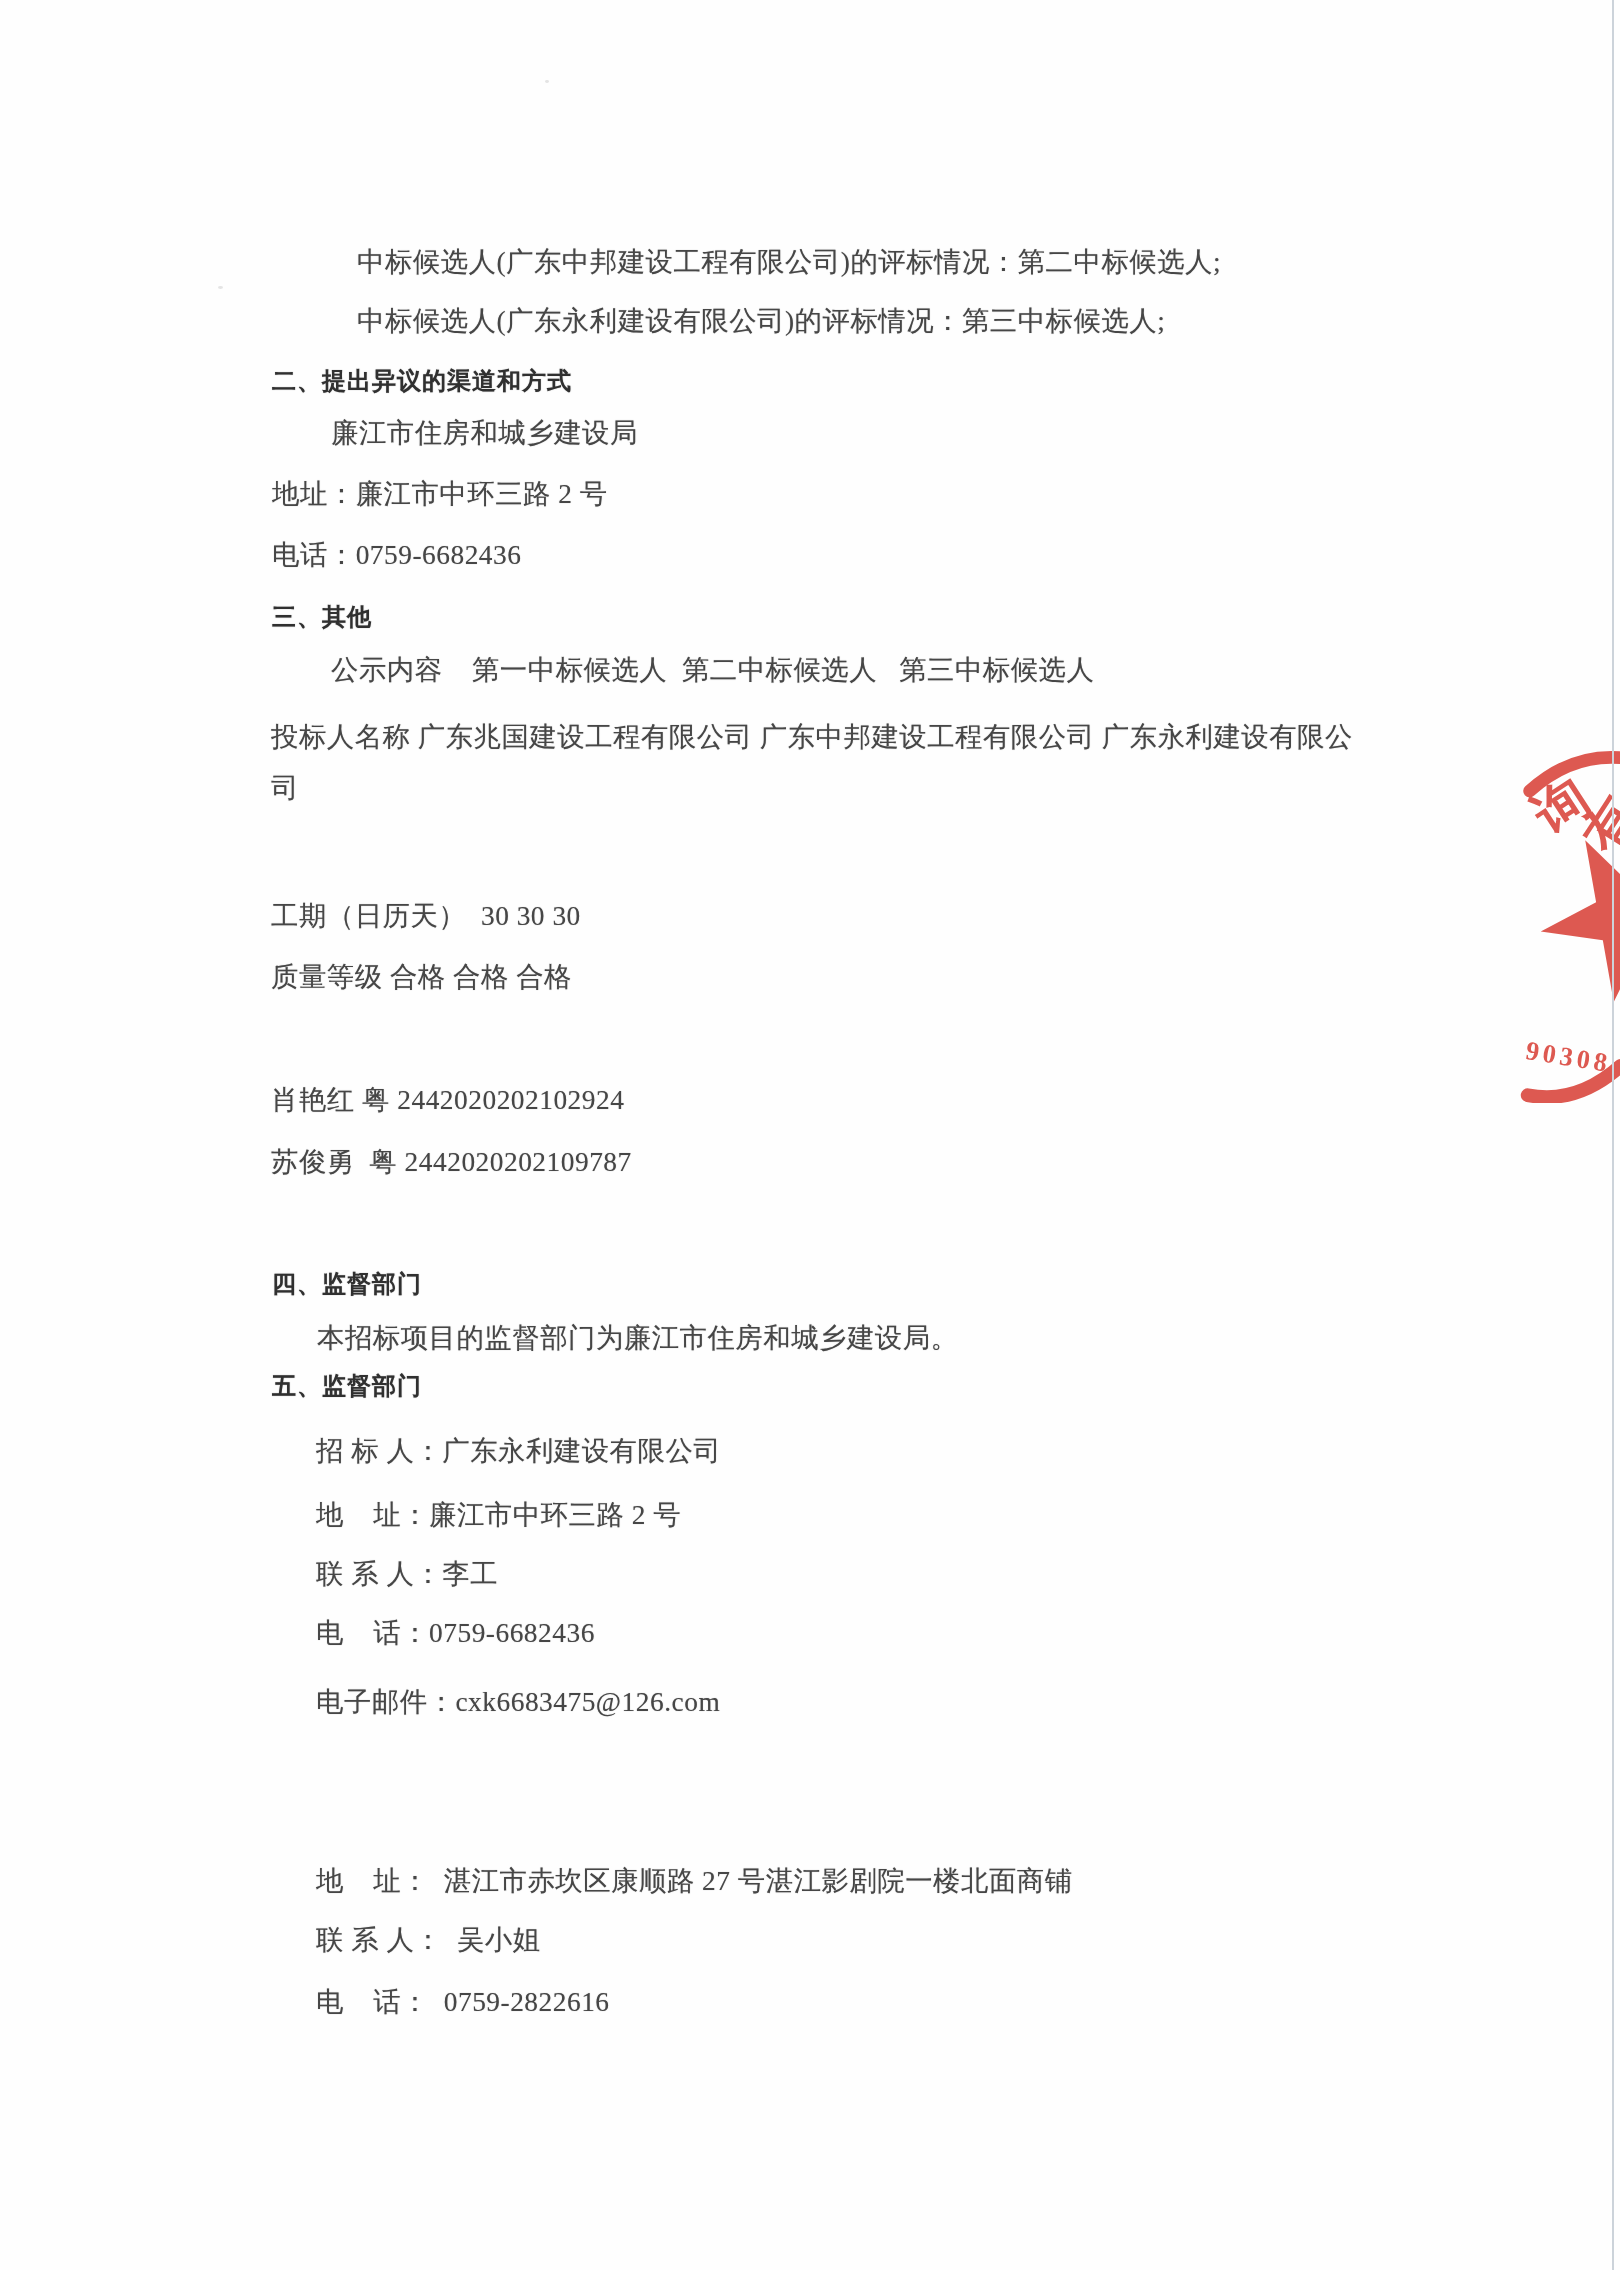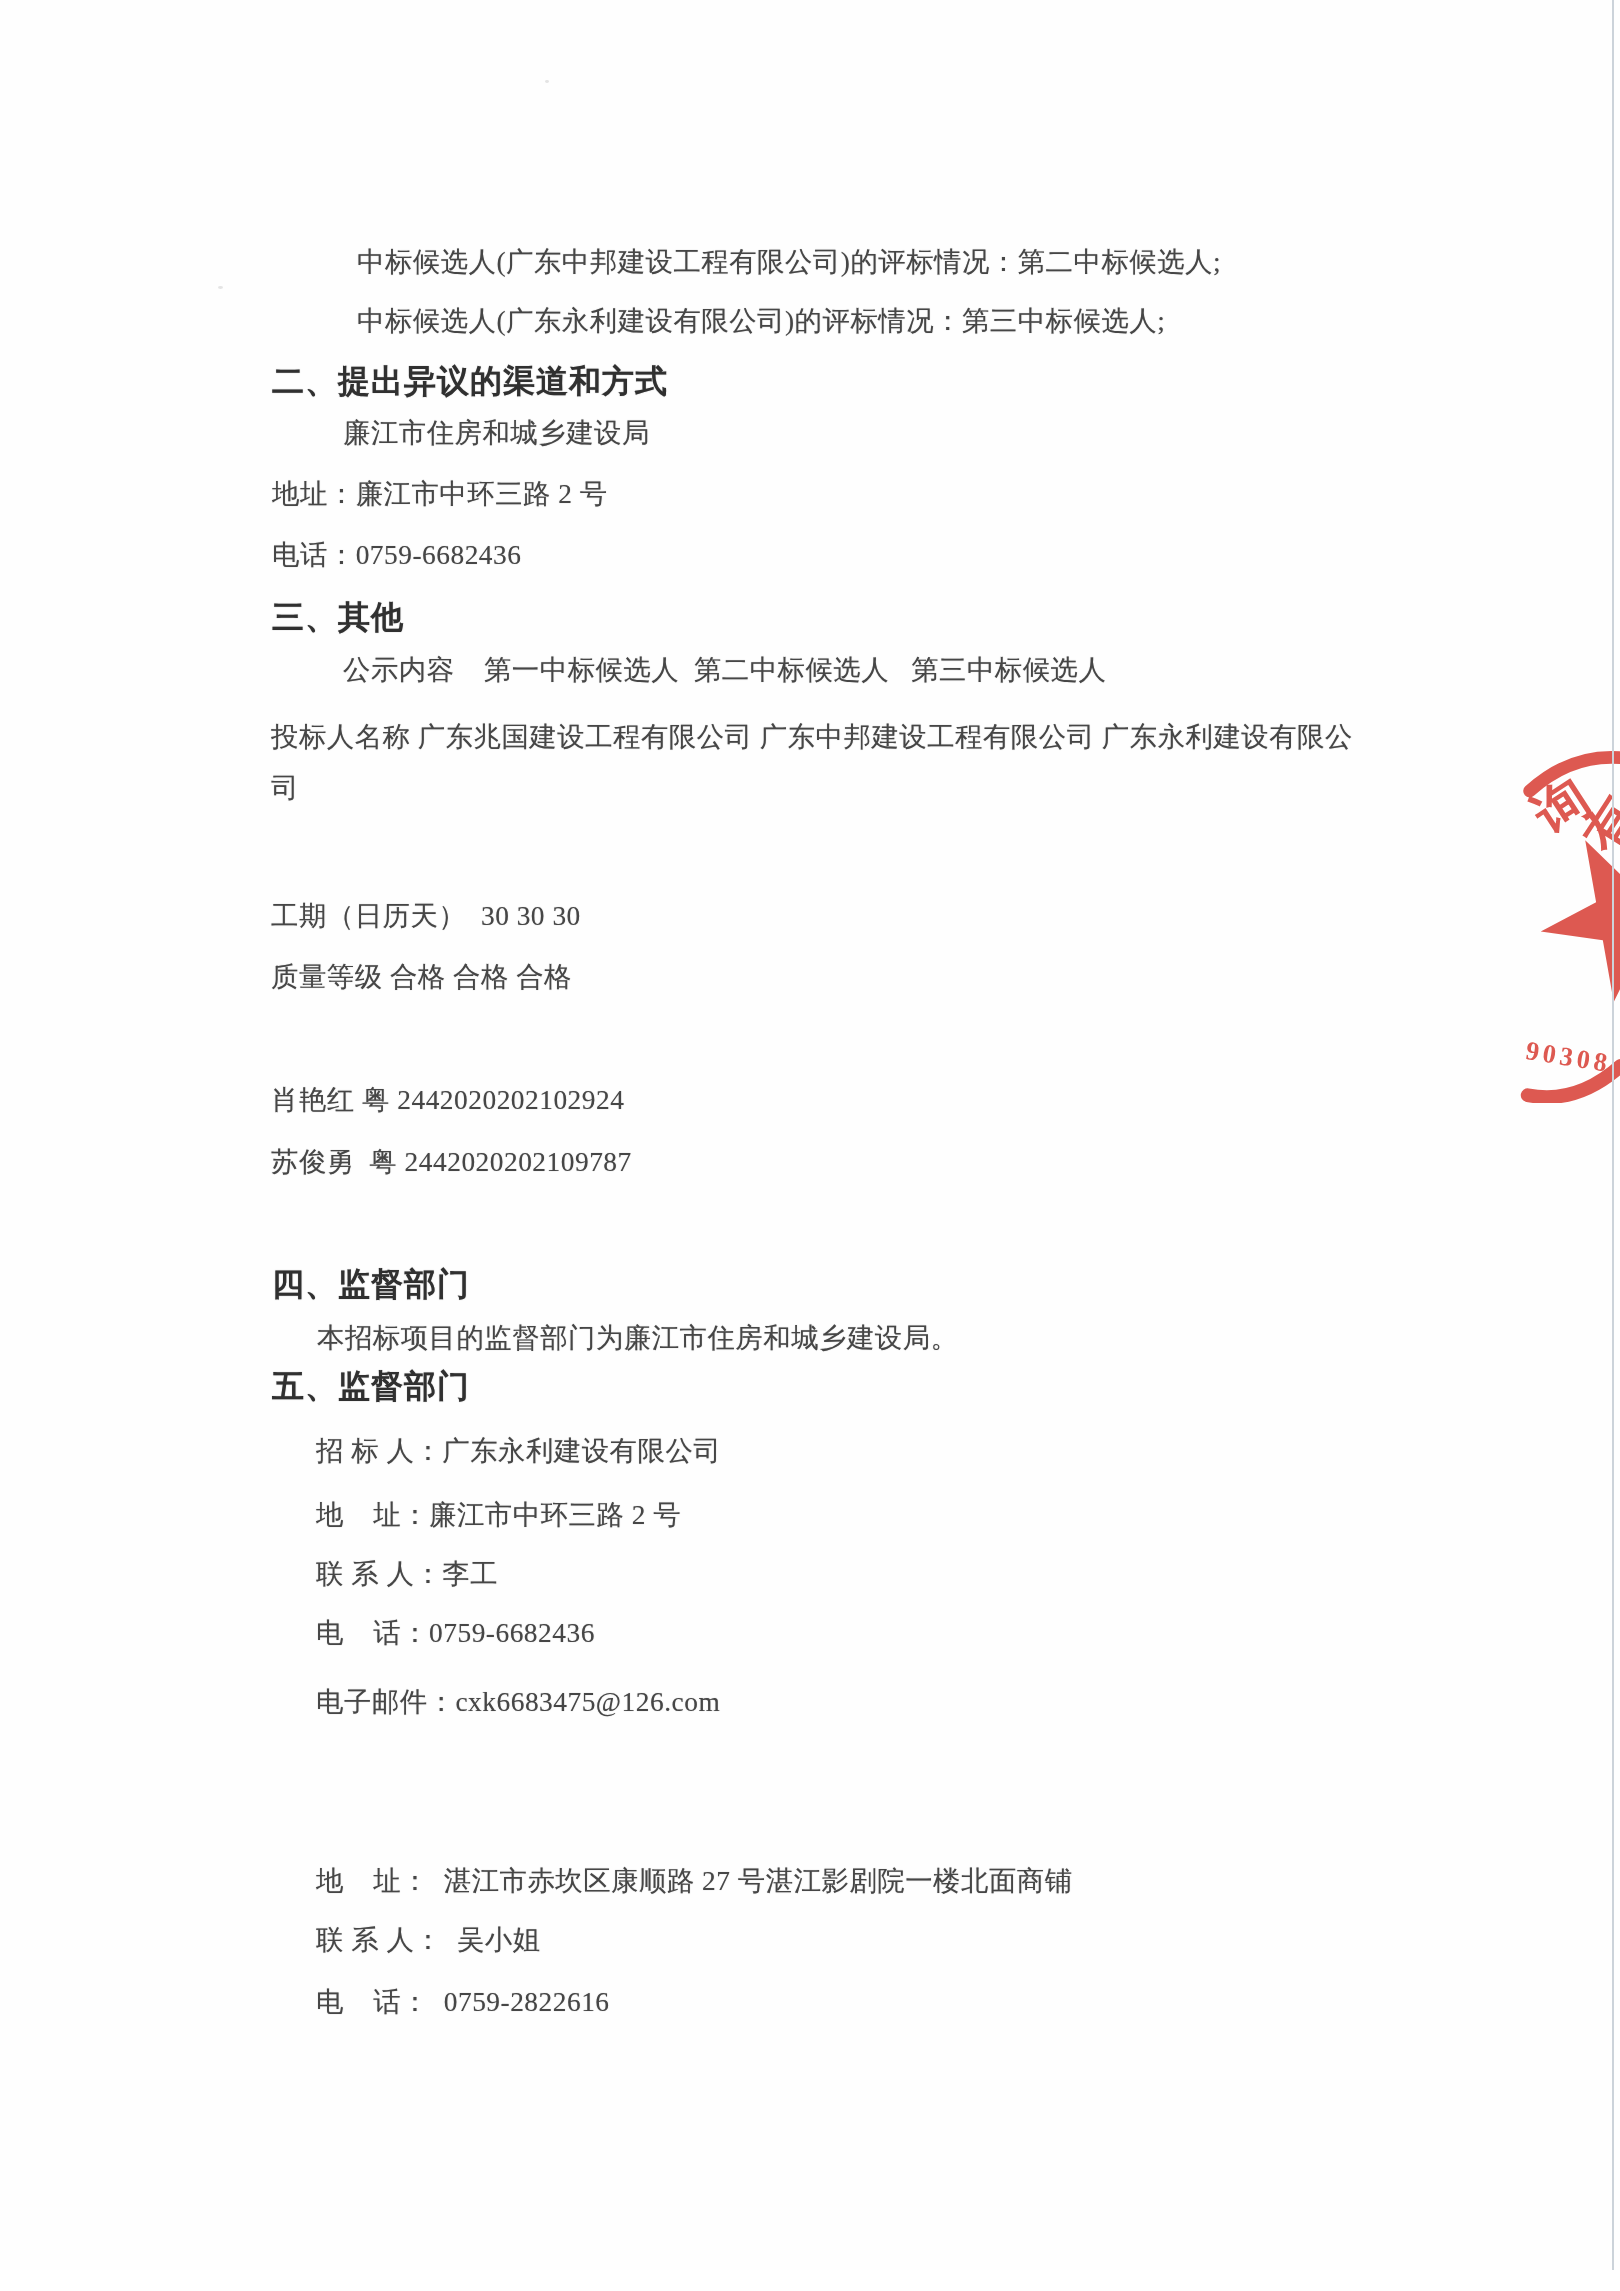--- a/index.html
+++ b/index.html
@@ -16,30 +16,30 @@
     white-space: pre;
     font-size: 27.4px;
     line-height: 39px;
     color: #464646;
     letter-spacing: 0.5px;
     text-shadow: 0 0 1px rgba(70,70,70,0.45);
   }
   .heading {
     position: absolute;
     white-space: pre;
-    font-size: 32px;
+    font-size: 24px;
     line-height: 43px;
     font-weight: bold;
     color: #303030;
     letter-spacing: 1px;
     text-shadow: 0 0 1px rgba(40,40,40,0.5);
   }
   
   .x-label  { left: 272px; }
-  .x-ind1   { left: 331px; margin-left: 12px; }
+  .x-ind1   { left: 331px; }
   .x-intro  { left: 357px; }
   .x-body4  { left: 317px; }
   .x-s5     { left: 316px; }
 
   .edge-line-right {
     position: absolute;
     left: 1612px; top: 0;
     width: 2px; height: 2292px;
     background: #ccd3da;
   }

